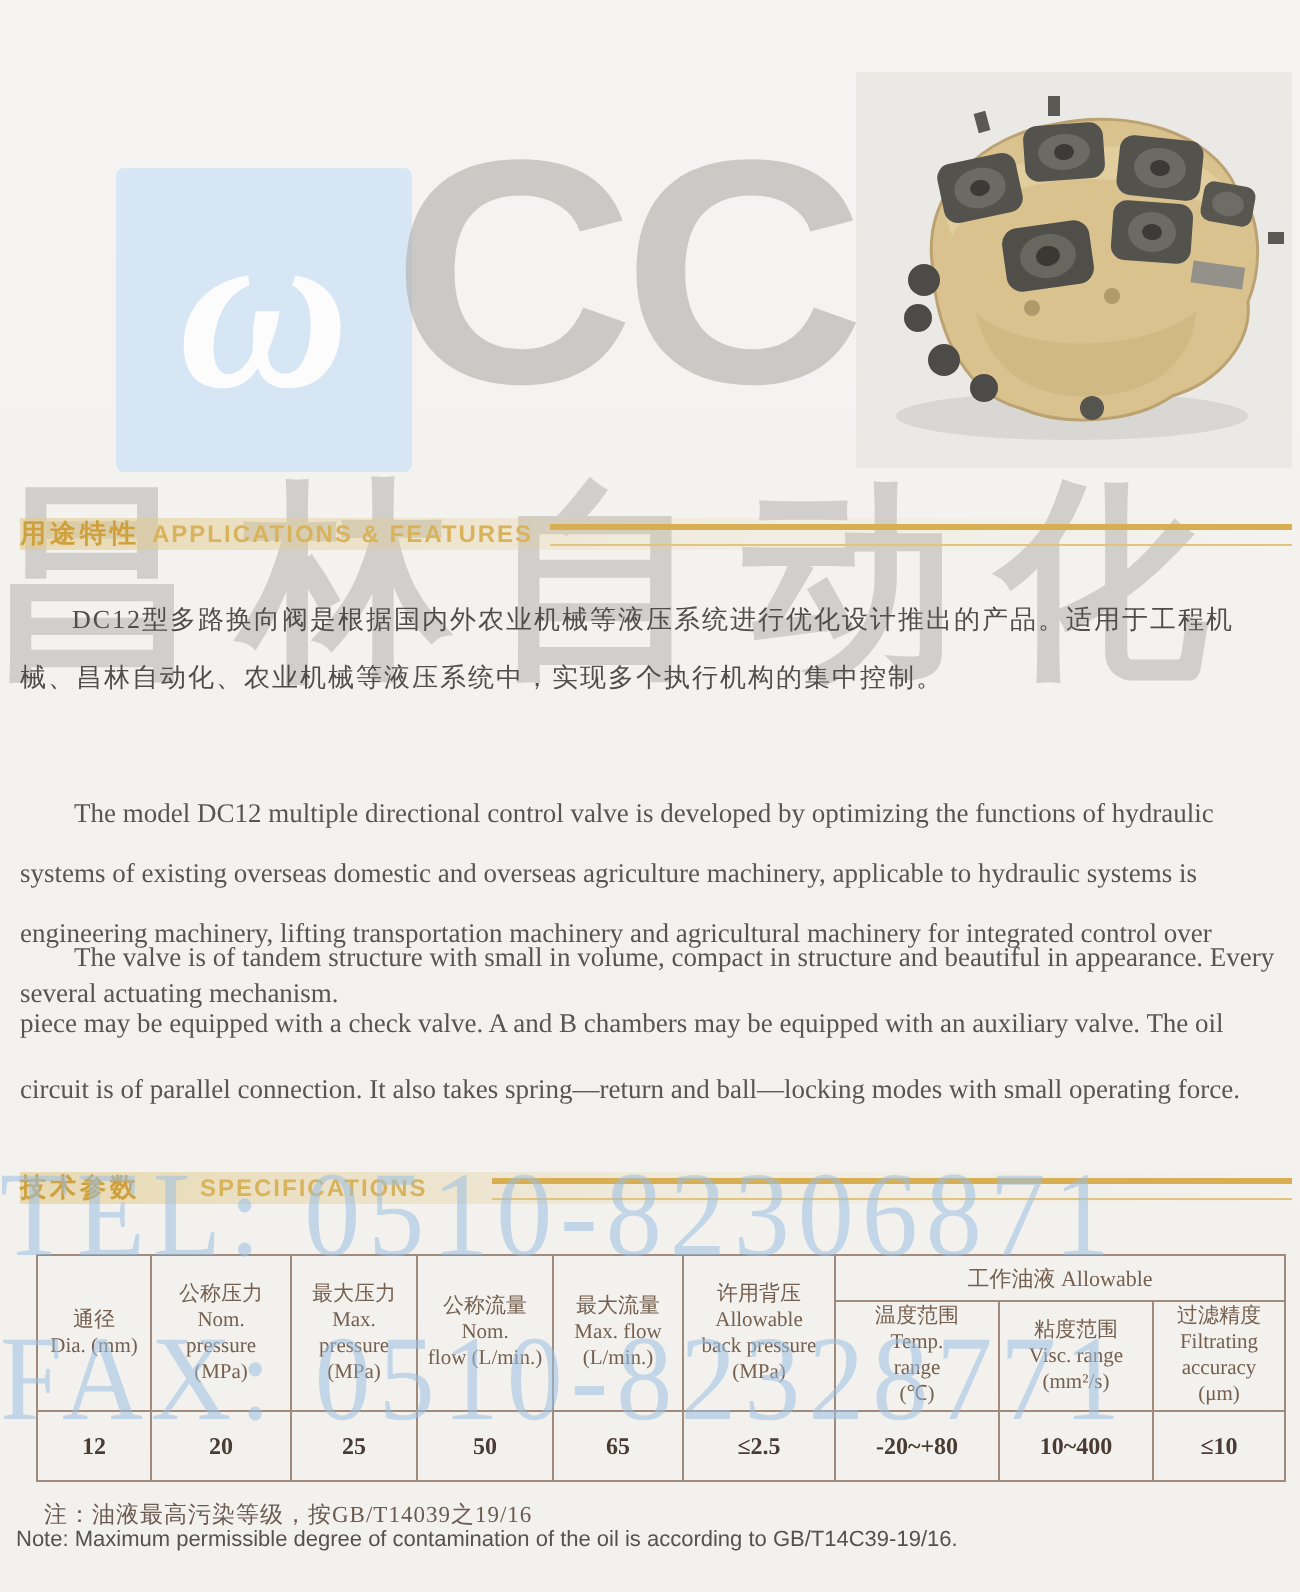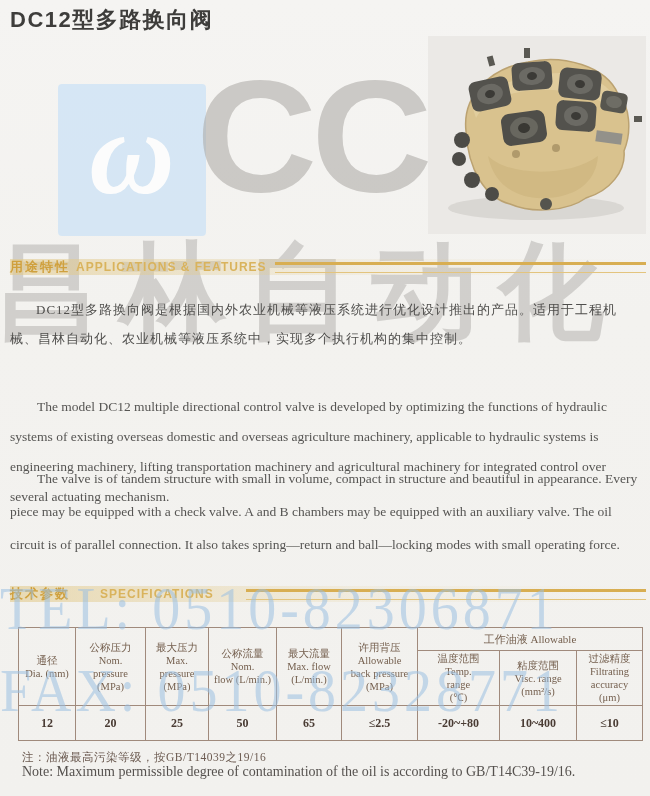--- a/index.html
+++ b/index.html
@@ -71,40 +71,39 @@
     font-family:"Liberation Serif",serif;color:#75604f;}
   table.spec td{border:1px solid #a08a7c;text-align:center;vertical-align:middle;
     padding:1px 2px;}
   .hcell{font-size:10.5px;line-height:13px;}
   .pre{white-space:pre-line;}
   .gcell{font-size:11px;height:20px;}
   .vrow td{height:32px;font-size:12px;font-weight:bold;color:#4a3c34;}
   
   .note-zh{left:22px;top:750px;font-size:11.5px;color:#6b5a50;z-index:3;
     font-family:"Liberation Serif",serif;letter-spacing:.5px;}
-  .note-en{left:22px;top:764px;font-size:14px;color:#55514e;z-index:3;
-    font-family:Liberation Serif, serif;}
+  .note-en{left:8px;top:764px;font-size:11px;color:#55514e;z-index:3;
+    font-family:Liberation Sans, sans-serif;}
   
   .footer-brand{right:8px;top:761px;font-size:20px;font-weight:bold;color:#161616;
     z-index:5;letter-spacing:.5px;}
 </style>
 </head>
 <body>
 
 <div id="page">
 
   <div class="abs wm wm-logo">
     <span class="wm-logo-glyph">ω</span>
   </div>
   <div class="abs wm wm-ccl">CCLair</div>
   <div class="abs wm wm-zh">昌林自动化</div>
   <div class="abs wm wm-tel">TEL: 0510-82306871</div>
   <div class="abs wm wm-fax">FAX: 0510-82328771</div>
 
-  <div class="abs title">DC12型多路换向阀</div>
 
   <div class="abs photo">
     <svg width="218" height="198" viewBox="0 0 218 198">
       <rect width="218" height="198" fill="#ebe9e6"></rect>
       <ellipse cx="108" cy="172" rx="88" ry="12" fill="#d2cfca" opacity="0.7"></ellipse>
       <path d="M38,95 C34,60 62,32 100,26 C135,18 178,30 190,58 C202,70 204,95 196,115 C198,135 182,155 158,162 C140,175 105,178 82,168 C58,162 40,135 38,95 Z" fill="#d9c28e" stroke="#bba271" stroke-width="1.5"></path>
       <path d="M60,120 C80,140 140,142 170,120 C168,145 150,160 120,162 C90,164 66,150 60,120 Z" fill="#cdb67f" opacity="0.75"></path>
       <path d="M44,70 C60,52 90,40 118,38 C150,34 176,44 186,60 L182,70 C160,56 120,50 92,56 C70,60 54,70 48,82 Z" fill="#e4d2a4" opacity="0.7"></path>
       <g transform="translate(62,58) rotate(-12)">
           <rect x="-20" y="-15" width="40" height="30" rx="7" fill="#53524d"></rect>

